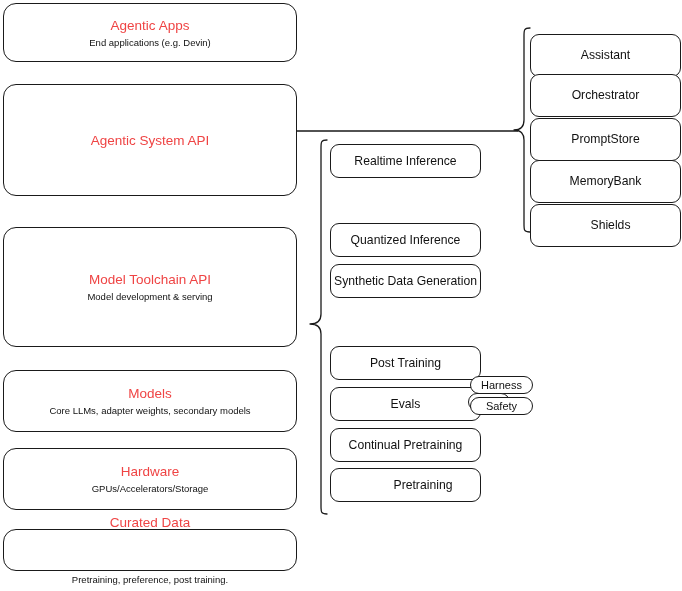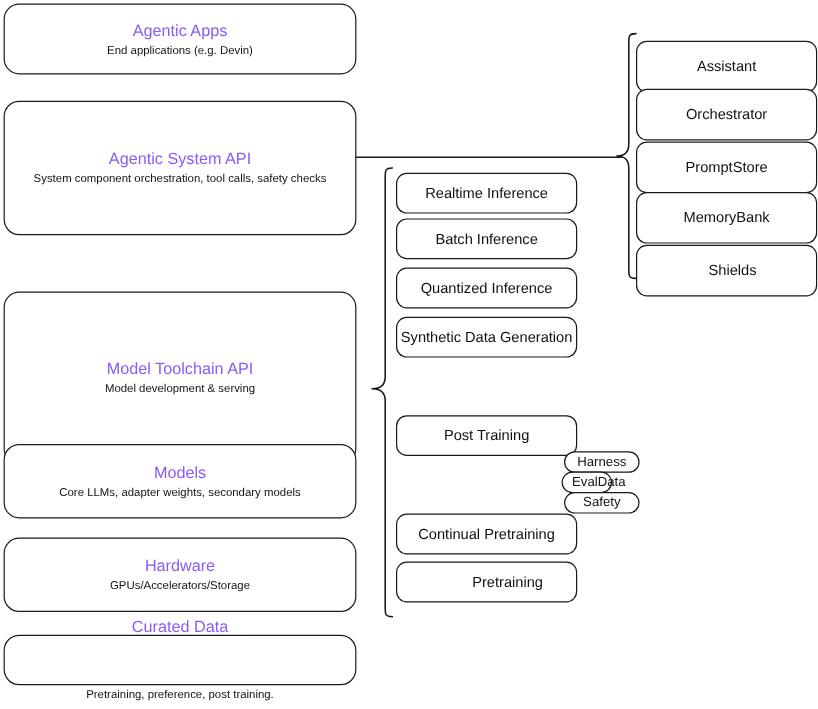--- a/index.html
+++ b/index.html
@@ -36,21 +36,21 @@
 
   
   .layer-box {
     left: 3px;
     width: 294px;
     border-radius: 13px;
   }
   .layer-title {
     font-size: 13.5px;
     line-height: 17px;
-    color: #8b5cf6;
+    color: #ef4444;
     white-space: nowrap;
   }
   .layer-sub {
     font-size: 9.5px;
     line-height: 13px;
     color: #111111;
     margin-top: 2px;
     white-space: nowrap;
   }
 
@@ -113,24 +113,23 @@
 
 <div id="canvas">
 
   <div class="box layer-box" style="top:3px; height:59px;">
     <div class="layer-title">Agentic Apps</div>
     <div class="layer-sub">End applications (e.g. Devin)</div>
   </div>
 
   <div class="box layer-box" style="top:84px; height:112px;">
     <div class="layer-title">Agentic System API</div>
-    <div class="layer-sub">System component orchestration, tool calls, safety checks</div>
-  </div>
-
-  <div class="box layer-box" style="top:243px; height:144px;">
+  </div>
+
+  <div class="box layer-box" style="top:227px; height:120px;">
     <div class="layer-title">Model Toolchain API</div>
     <div class="layer-sub">Model development &amp; serving</div>
   </div>
 
   <div class="box layer-box" style="top:370px; height:62px;">
     <div class="layer-title">Models</div>
     <div class="layer-sub">Core LLMs, adapter weights, secondary models</div>
   </div>
 
   <div class="box layer-box" style="top:448px; height:62px;">
@@ -163,42 +162,42 @@
              L 14 176
              C 14 182, 11 186, 3 186
              C 11 186, 14 190, 14 196
              L 14 368
              C 14 374, 14 376, 20 376"></path>
   </svg>
 
   <div class="box item-box mid-box" style="top:144px;">
     <span class="item-label">Realtime Inference</span>
   </div>
-  <div class="box item-box mid-box" style="top:182px;">
-    <span class="item-label">Batch Inference</span>
-  </div>
   <div class="box item-box mid-box" style="top:223px;">
     <span class="item-label">Quantized Inference</span>
   </div>
   <div class="box item-box mid-box" style="top:264px;">
     <span class="item-label">Synthetic Data Generation</span>
   </div>
   <div class="box item-box mid-box" style="top:346px;">
     <span class="item-label">Post Training</span>
   </div>
+  <div class="box item-box mid-box" style="top:387px;">
+    <span class="item-label">Evals</span>
+  </div>
   <div class="box item-box mid-box" style="top:428px;">
     <span class="item-label">Continual Pretraining</span>
   </div>
   <div class="box item-box mid-box" style="top:468px;padding-left:35px;">
     <span class="item-label">Pretraining</span>
   </div>
 
   <div class="badge" style="left:470px; top:376px; width:63px;">Harness</div>
   <div class="badge" style="left:468px; top:393px; width:42px;padding-left:20px;">EvalData</div>
-  <div class="badge" style="left:470px; top:410px; width:63px;">Safety</div>
+  <div class="badge" style="left:470px; top:397px; width:63px;">Safety</div>
 
   <div class="box item-box right-box" style="top:34px;">
     <span class="item-label">Assistant</span>
   </div>
   <div class="box item-box right-box" style="top:74px;">
     <span class="item-label">Orchestrator</span>
   </div>
   <div class="box item-box right-box" style="top:118px;">
     <span class="item-label">PromptStore</span>
   </div>

